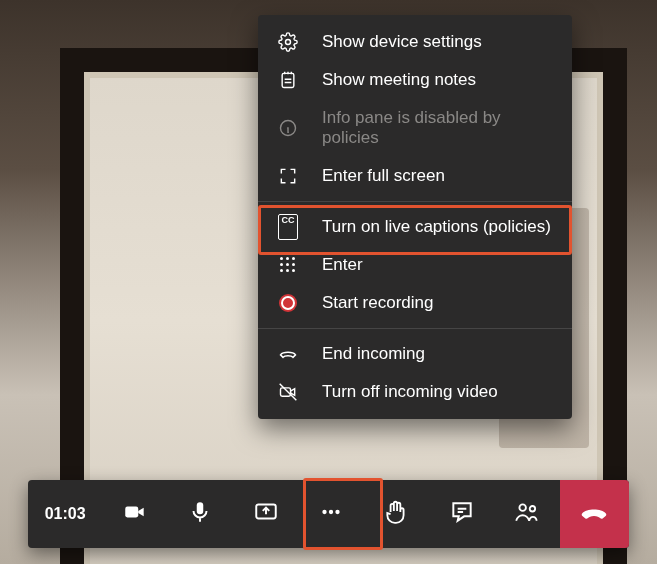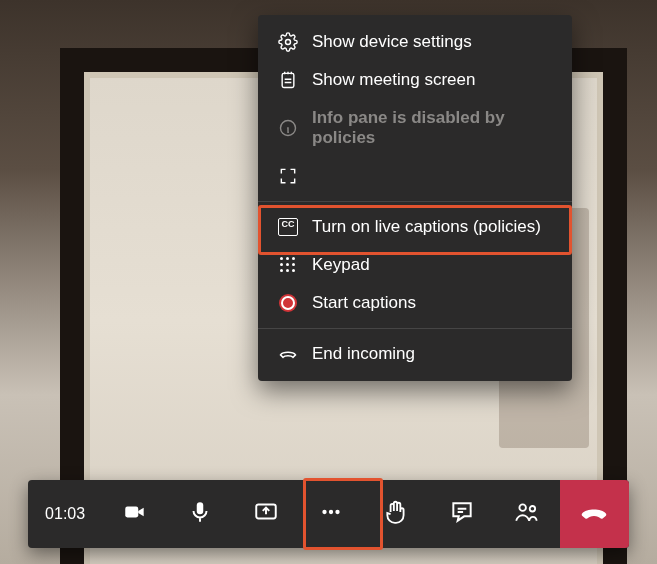--- a/index.html
+++ b/index.html
@@ -60,21 +60,21 @@
     border-radius: 4px;
     box-shadow: 0 6px 18px rgba(0,0,0,.45);
   }
   .timer-slot {
     width: 75px;
     display: flex;
     align-items: center;
     justify-content: center;
     color: #fff;
     font-size: 16px;
-    font-weight: 400;
+    font-weight: 700;
   }
   .ctrl {
     width: 66px;
     display: flex;
     align-items: center;
     justify-content: center;
     color: #fff;
     cursor: pointer;
   }
   .ctrl svg { width: 26px; height: 26px; }
@@ -106,29 +106,28 @@
     width: 314px;
     background: #2b2a2a;
     border-radius: 4px;
     box-shadow: 0 10px 26px rgba(0,0,0,.5);
     padding: 8px 0;
     color: #fff;
   }
   .menu-item {
     display: flex;
     align-items: center;
-    gap: 14px;
+    gap: 24px;
     padding: 9px 20px 9px 20px;
     font-size: 17px;
     cursor: pointer;
   }
   .menu-item.disabled {
     color: #8a8886;
     cursor: default;
-    font-weight: bold;
   }
   .menu-item .mi-icon {
     width: 20px;
     height: 20px;
     flex: 0 0 20px;
     display: flex;
     align-items: center;
     justify-content: center;
   }
   .menu-item .mi-icon svg { width: 20px; height: 20px; }
@@ -144,21 +143,21 @@
     height: 50px;
   }
   .rec-dot {
     width: 14px;
     height: 14px;
     border-radius: 50%;
     background: #d13438;
     box-shadow: 0 0 0 2px #fff inset, 0 0 0 2px #d13438;
   }
   .cc-box {
-    width: 20px; height: 18px;
+    width: 20px; height: 26px;
     border: 1.6px solid currentColor;
     border-radius: 2px;
     font-size: 9px;
     line-height: 11px;
     text-align: center;
     font-weight: 600;
   }
   .keypad-dots {
     width: 16px; height: 16px;
     display: grid;
@@ -191,39 +190,40 @@
     <span>Show device settings</span>
   </div>
 
   <div class="menu-item">
     <span class="mi-icon">
       <svg viewBox="0 0 24 24" fill="none" stroke="currentColor" stroke-width="1.7">
         <rect x="5" y="4" width="14" height="17" rx="2"></rect>
         <path d="M8 2v3M12 2v3M16 2v3M8 11h8M8 15h8"></path>
       </svg>
     </span>
-    <span>Show meeting screen</span>
+    <span>Show meeting notes</span>
   </div>
 
   <div class="menu-item disabled">
     <span class="mi-icon">
       <svg viewBox="0 0 24 24" fill="none" stroke="currentColor" stroke-width="1.7">
         <circle cx="12" cy="12" r="9"></circle>
           <path d="M12 8h.01M11 12h1v5h1"></path>
       </svg>
     </span>
     <span>Info pane is disabled by policies</span>
   </div>
 
   <div class="menu-item">
     <span class="mi-icon">
       <svg viewBox="0 0 24 24" fill="none" stroke="currentColor" stroke-width="1.7">
         <path d="M4 9V4h5M20 9V4h-5M4 15v5h5M20 15v5h-5"></path>
       </svg>
     </span>
+    <span>Enter full screen</span>
   </div>
 
   <div class="menu-sep"></div>
 
 
   <div class="menu-item">
     <span class="mi-icon">
       <span class="cc-box">CC</span>
     </span>
     <span>Turn on live captions (policies)</span>
@@ -236,41 +236,50 @@
           <span></span>
           <span></span>
           <span></span>
           <span></span>
           <span></span>
           <span></span>
           <span></span>
           <span></span>
         </span>
     </span>
-    <span>Keypad</span>
+    <span>Enter</span>
   </div>
 
   <div class="menu-item">
     <span class="mi-icon">
       <span class="rec-dot"></span>
     </span>
-    <span>Start captions</span>
+    <span>Start recording</span>
   </div>
 
   <div class="menu-sep"></div>
 
   <div class="menu-item">
     <span class="mi-icon">
       <svg viewBox="0 0 24 24" fill="none" stroke="currentColor" stroke-width="1.8">
         <path d="M3 13c3-4 15-4 18 0l-3 3c-1-1.2-3-2-6-2s-5 .8-6 2z"></path>
       </svg>
     </span>
     <span>End incoming</span>
   </div>
 
+  <div class="menu-item">
+    <span class="mi-icon">
+      <svg viewBox="0 0 24 24" fill="none" stroke="currentColor" stroke-width="1.7">
+        <rect x="3" y="7" width="12" height="10" rx="2"></rect>
+        <path d="M15 11l5-3v8l-5-3M2 2l20 20"></path>
+      </svg>
+    </span>
+    <span>Turn off incoming video</span>
+  </div>
 
 </div>
 
 <div class="active-outline menuitem"></div>
 
 <div class="controls-bar">
   <div class="timer-slot">
     <span>01:03</span>
   </div>
 

